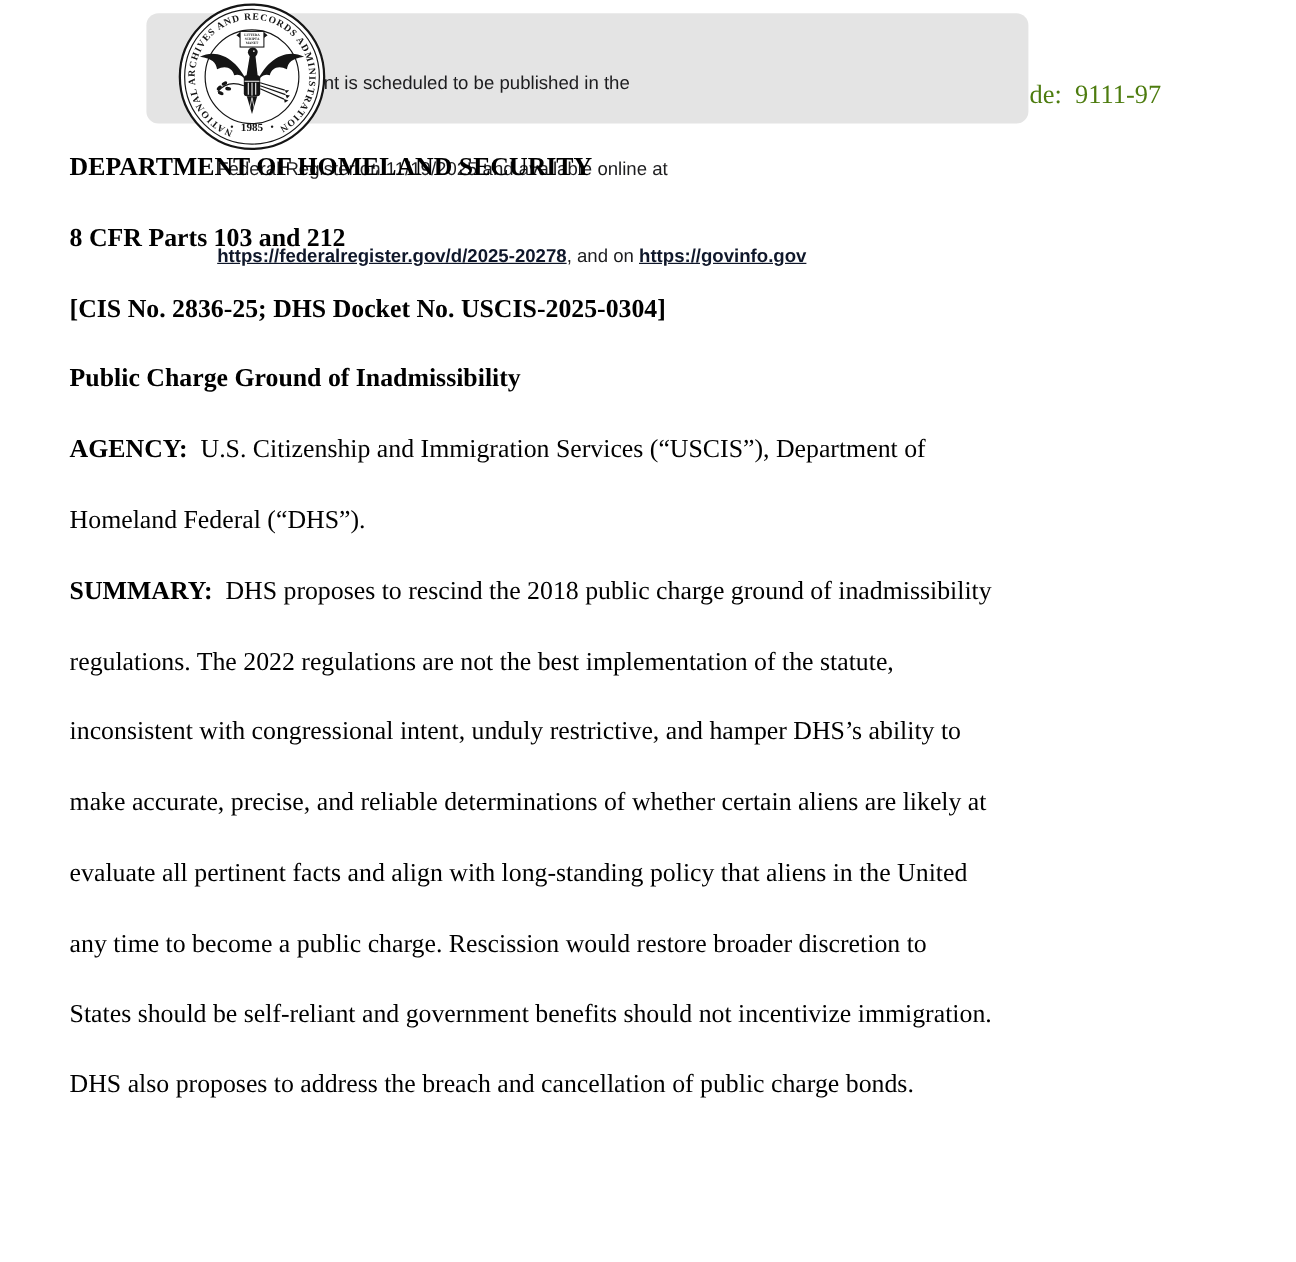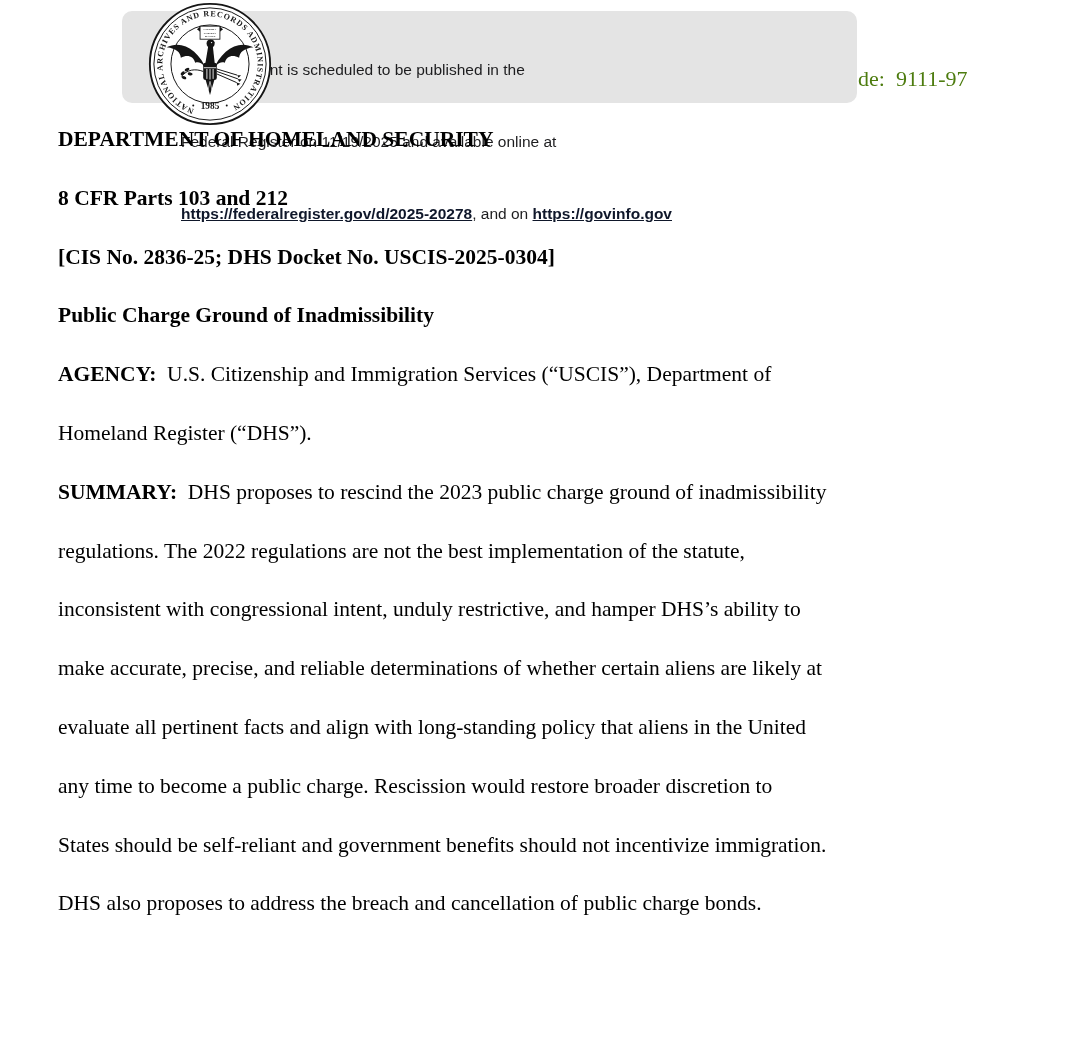--- a/index.html
+++ b/index.html
@@ -138,22 +138,22 @@
   </svg>
 
   <div class="billing">de:  9111-97</div>
 
   <div class="doc">
     <div class="doc-line"><span class="b">DEPARTMENT OF HOMELAND SECURITY</span><span></span></div>
     <div class="doc-line"><span class="b">8 CFR Parts 103 and 212</span><span></span></div>
     <div class="doc-line"><span class="b">[CIS No. 2836-25; DHS Docket No. USCIS-2025-0304]</span><span></span></div>
     <div class="doc-line"><span class="b">Public Charge Ground of Inadmissibility</span><span></span></div>
     <div class="doc-line"><span class="b">AGENCY:</span><span>  U.S. Citizenship and Immigration Services (“USCIS”), Department of</span></div>
-    <div class="doc-line"><span class="b"></span><span>Homeland Register (“DHS”).</span></div>
-    <div class="doc-line"><span class="b">SUMMARY:</span><span>  DHS proposes to rescind the 2023 public charge ground of inadmissibility</span></div>
+    <div class="doc-line"><span class="b"></span><span>Homeland Federal (“DHS”).</span></div>
+    <div class="doc-line"><span class="b">SUMMARY:</span><span>  DHS proposes to rescind the 2018 public charge ground of inadmissibility</span></div>
     <div class="doc-line"><span class="b"></span><span>regulations. The 2022 regulations are not the best implementation of the statute,</span></div>
     <div class="doc-line"><span class="b"></span><span>inconsistent with congressional intent, unduly restrictive, and hamper DHS’s ability to</span></div>
     <div class="doc-line"><span class="b"></span><span>make accurate, precise, and reliable determinations of whether certain aliens are likely at</span></div>
     <div class="doc-line"><span class="b"></span><span>evaluate all pertinent facts and align with long-standing policy that aliens in the United</span></div>
     <div class="doc-line"><span class="b"></span><span>any time to become a public charge. Rescission would restore broader discretion to</span></div>
     <div class="doc-line"><span class="b"></span><span>States should be self-reliant and government benefits should not incentivize immigration.</span></div>
     <div class="doc-line"><span class="b"></span><span>DHS also proposes to address the breach and cancellation of public charge bonds.</span></div>
   </div>
 
 </div>

